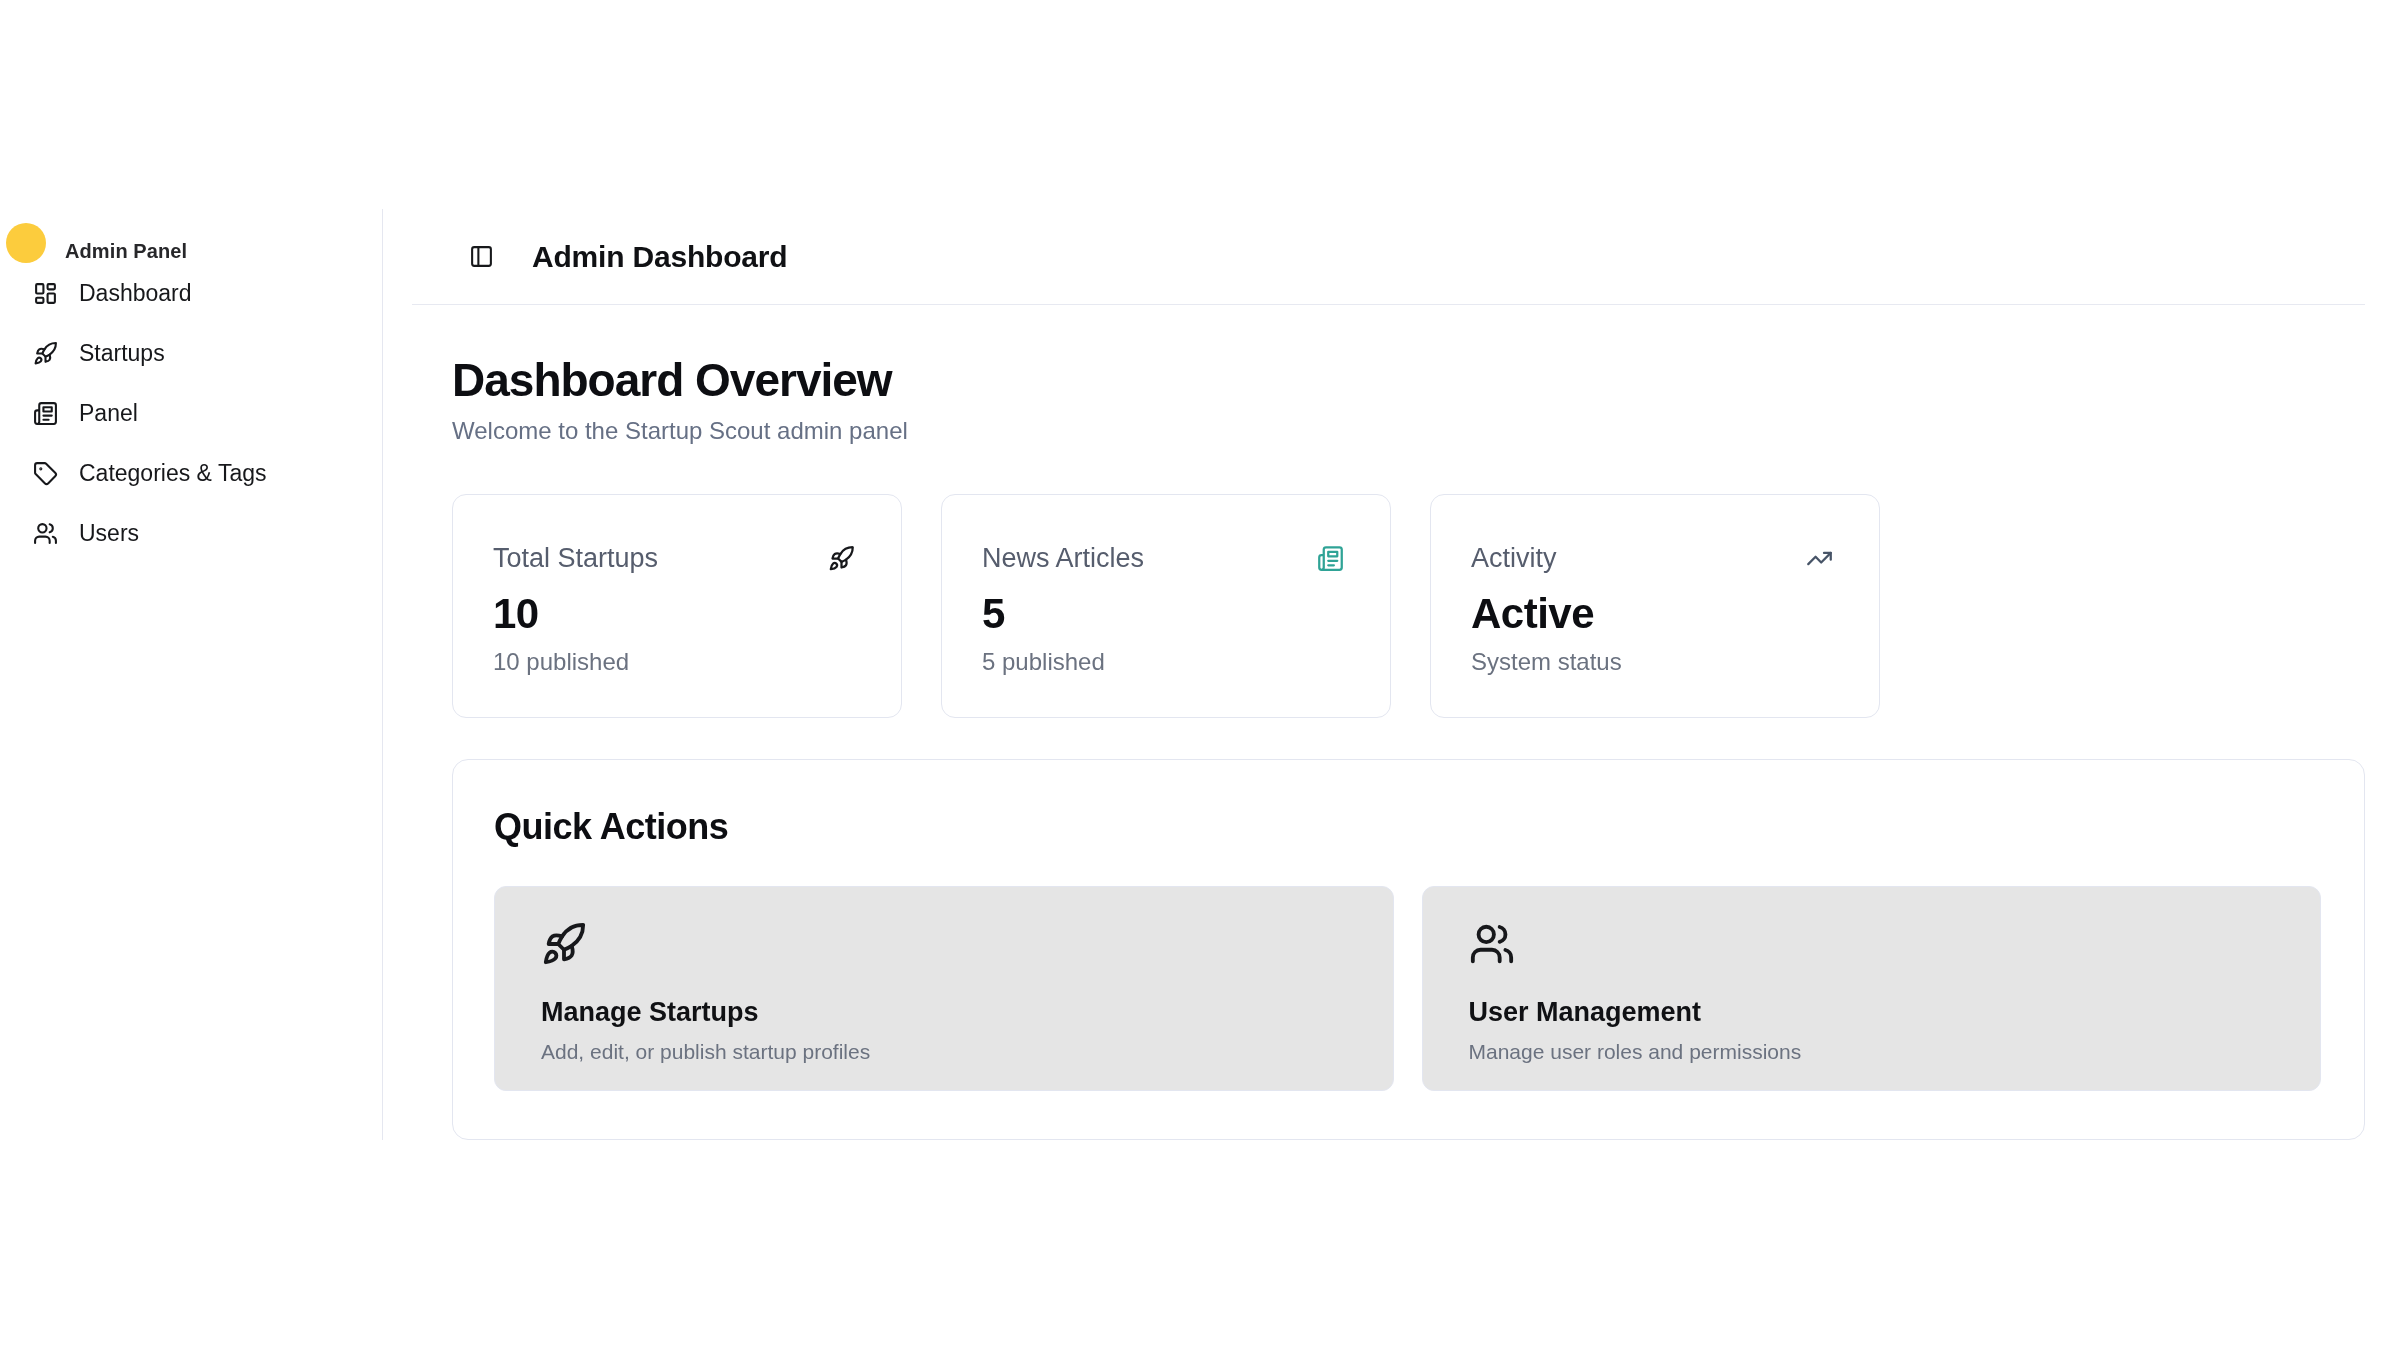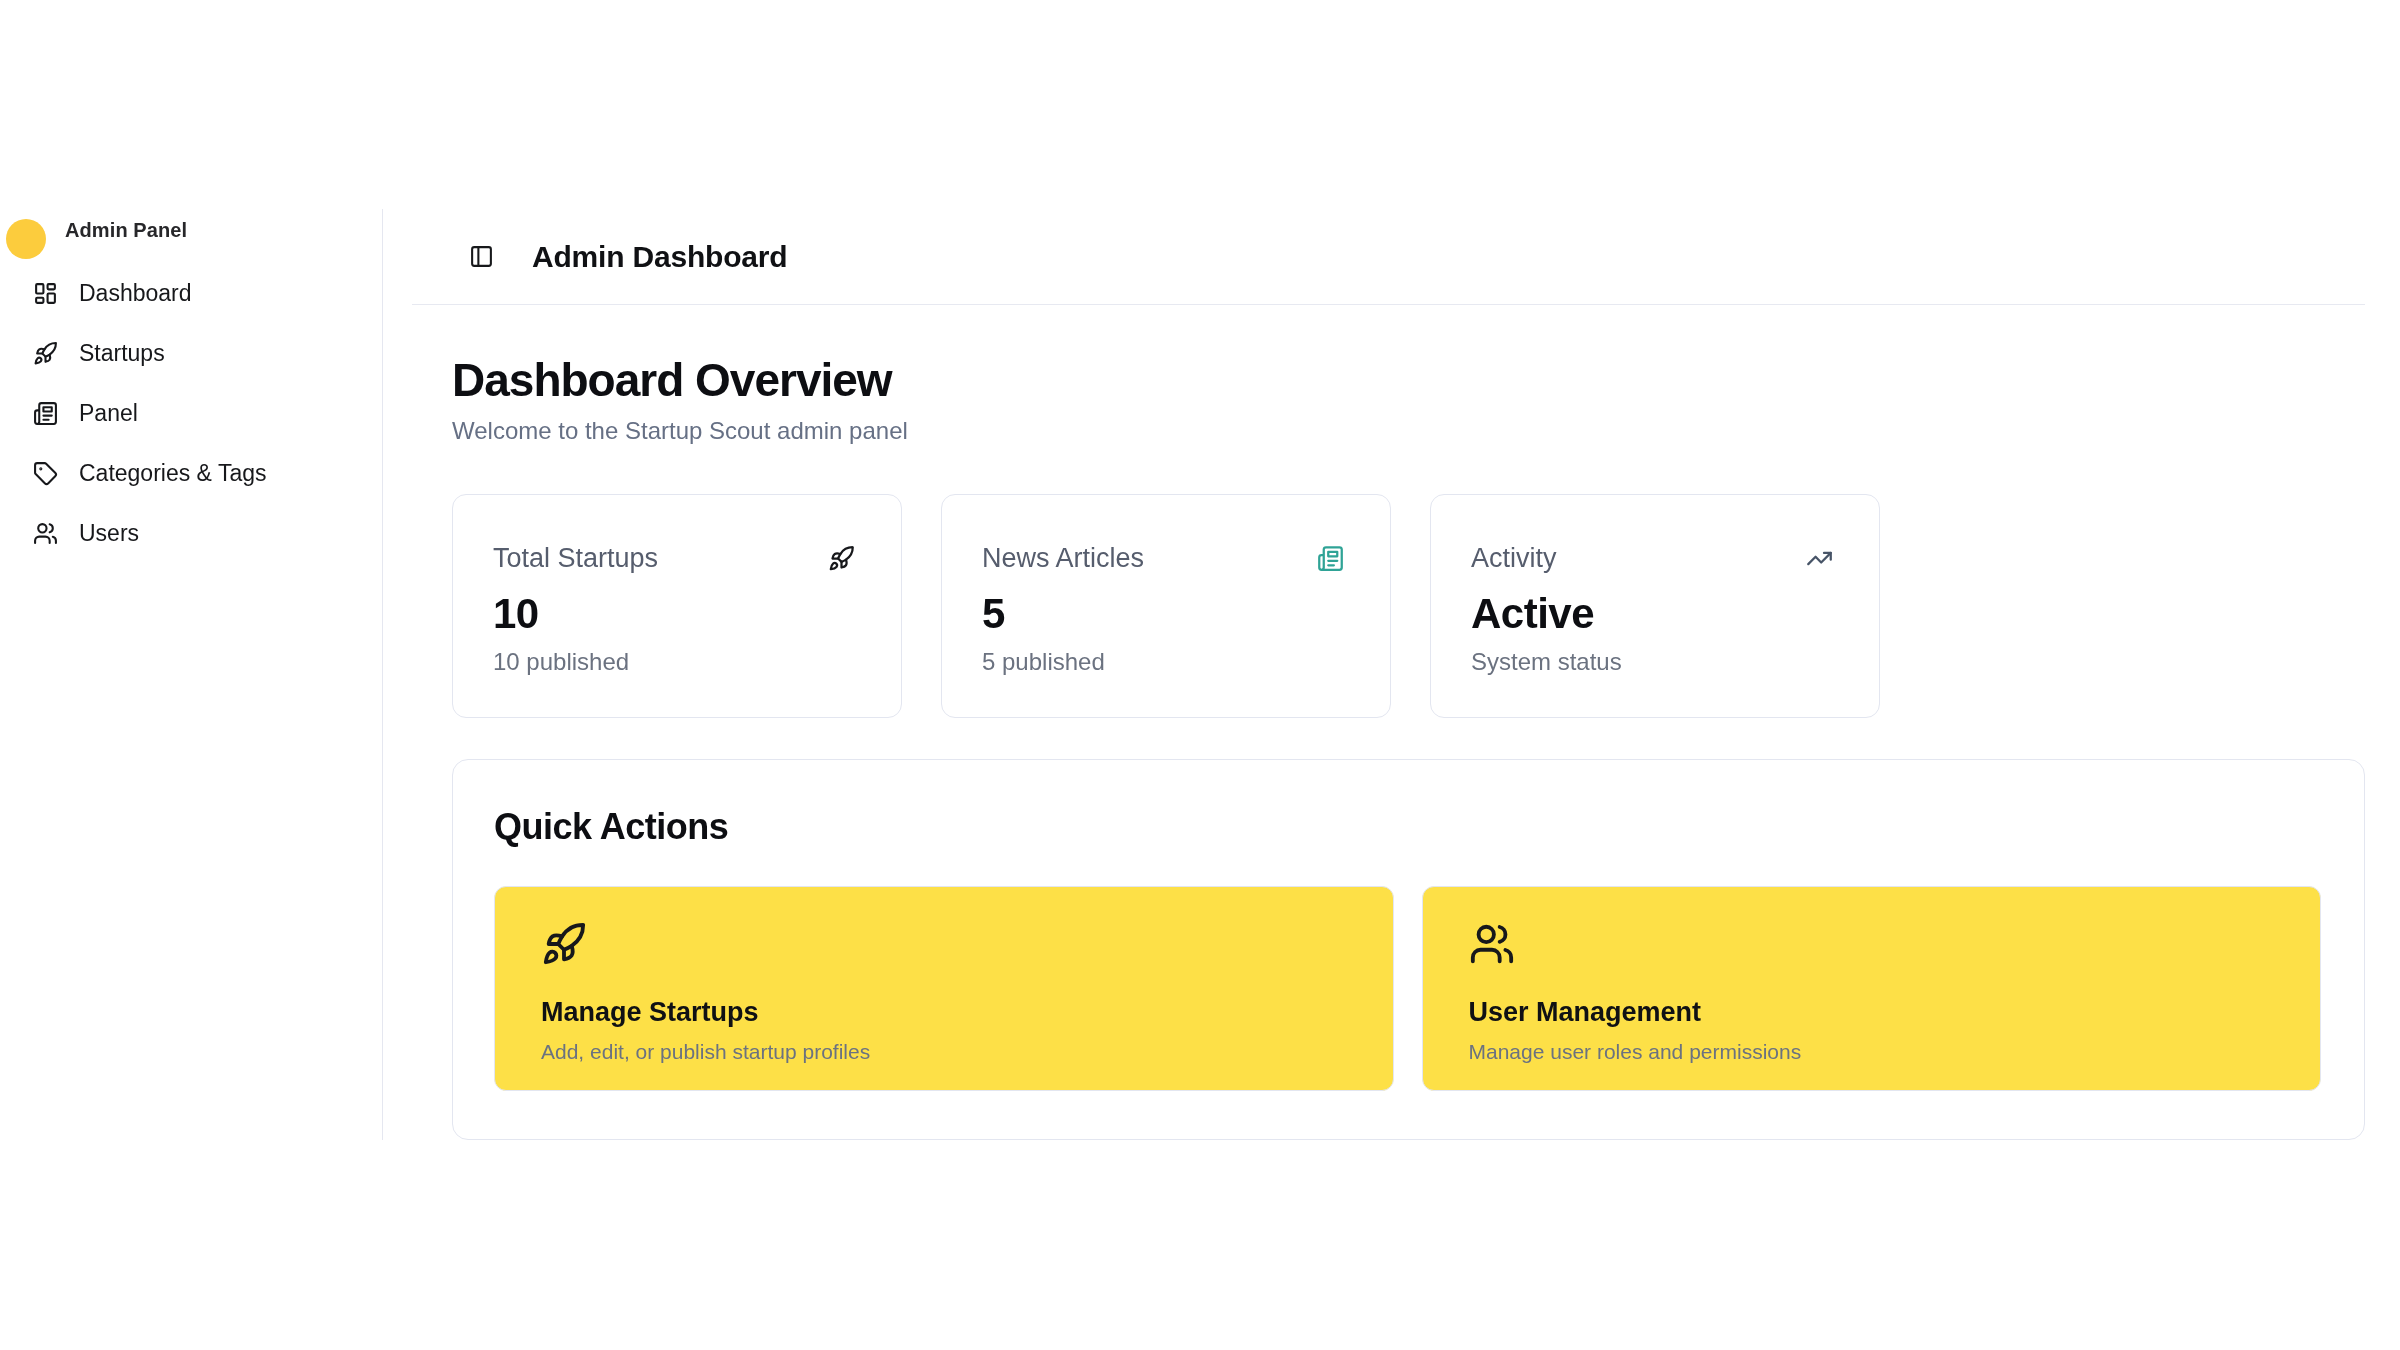--- a/index.html
+++ b/index.html
@@ -4,21 +4,21 @@
 <style>
   * { margin:0; padding:0; box-sizing:border-box; }
   html,body { width:2400px; height:1350px; background:#ffffff;
     font-family:"Liberation Sans", sans-serif; color:#17181b; }
   body { position:relative; overflow:hidden; }
 
   .app { position:absolute; left:0; top:209px; width:2400px; height:931px; display:flex; }
 
   
   .sidebar { width:383px; min-width:383px; border-right:1px solid #e5e7f0; padding-top:10px; background:#ffffff; }
-  .sidebar-header { display:flex; align-items:flex-start; gap:19px; height:44px; padding-left:6px; }
+  .sidebar-header { display:flex; align-items:flex-end; gap:19px; height:44px; padding-left:6px; }
   .logo-circle { width:40px; height:40px; border-radius:50%; background:#fccc3d; flex:none; }
   .brand-name { font-size:20px; font-weight:700; color:#27272a; letter-spacing:.1px; }
   .nav { display:flex; flex-direction:column; }
   .nav-item { display:flex; align-items:center; gap:21px; height:60px; padding-left:33px;
     font-size:23px; color:#17181b; cursor:pointer; border-radius:10px; }
   .nav-item svg { width:25px; height:25px; flex:none; }
 
   
   .main { flex:1; display:flex; flex-direction:column; }
   .main-header { height:96px; margin:0 35px 0 29px; border-bottom:1px solid #e7e9f1;
@@ -39,21 +39,21 @@
   .stat-label { font-size:27px; color:#565d6d; }
   .stat-top svg { width:27px; height:27px; margin-top:2px; }
   .stat-value { font-size:42px; font-weight:700; color:#0d0e12; margin-top:16px; letter-spacing:-.5px; }
   .stat-sub { font-size:24px; color:#6b7280; margin-top:10px; }
 
   .quick { width:1913px; margin-top:41px; border:1px solid #e3e6f0; border-radius:16px;
     padding:46px 43px 48px 41px; background:#fff; }
   .quick-title { font-size:36px; font-weight:700; color:#0d0e12; letter-spacing:-.5px; }
   .quick-row { display:flex; gap:28px; margin-top:38px; }
   .action-card { flex:1; height:205px; border:1px solid #e3e6f0; border-radius:12px;
-    padding:34px 30px 0 46px; cursor:pointer; background:#fde047; }
+    padding:34px 30px 0 46px; cursor:pointer; background:#e5e5e5; }
   .action-card svg { width:46px; height:46px; }
   .action-title { font-size:27px; font-weight:700; color:#101114; margin-top:26px; }
   .action-desc { font-size:21px; color:#6b7280; margin-top:12px; }
 
   .icon-dark { color:#17181b; }
   .icon-teal { color:#2fa396; }
   .icon-slate { color:#475467; }
 </style>
 </head>
 <body>

